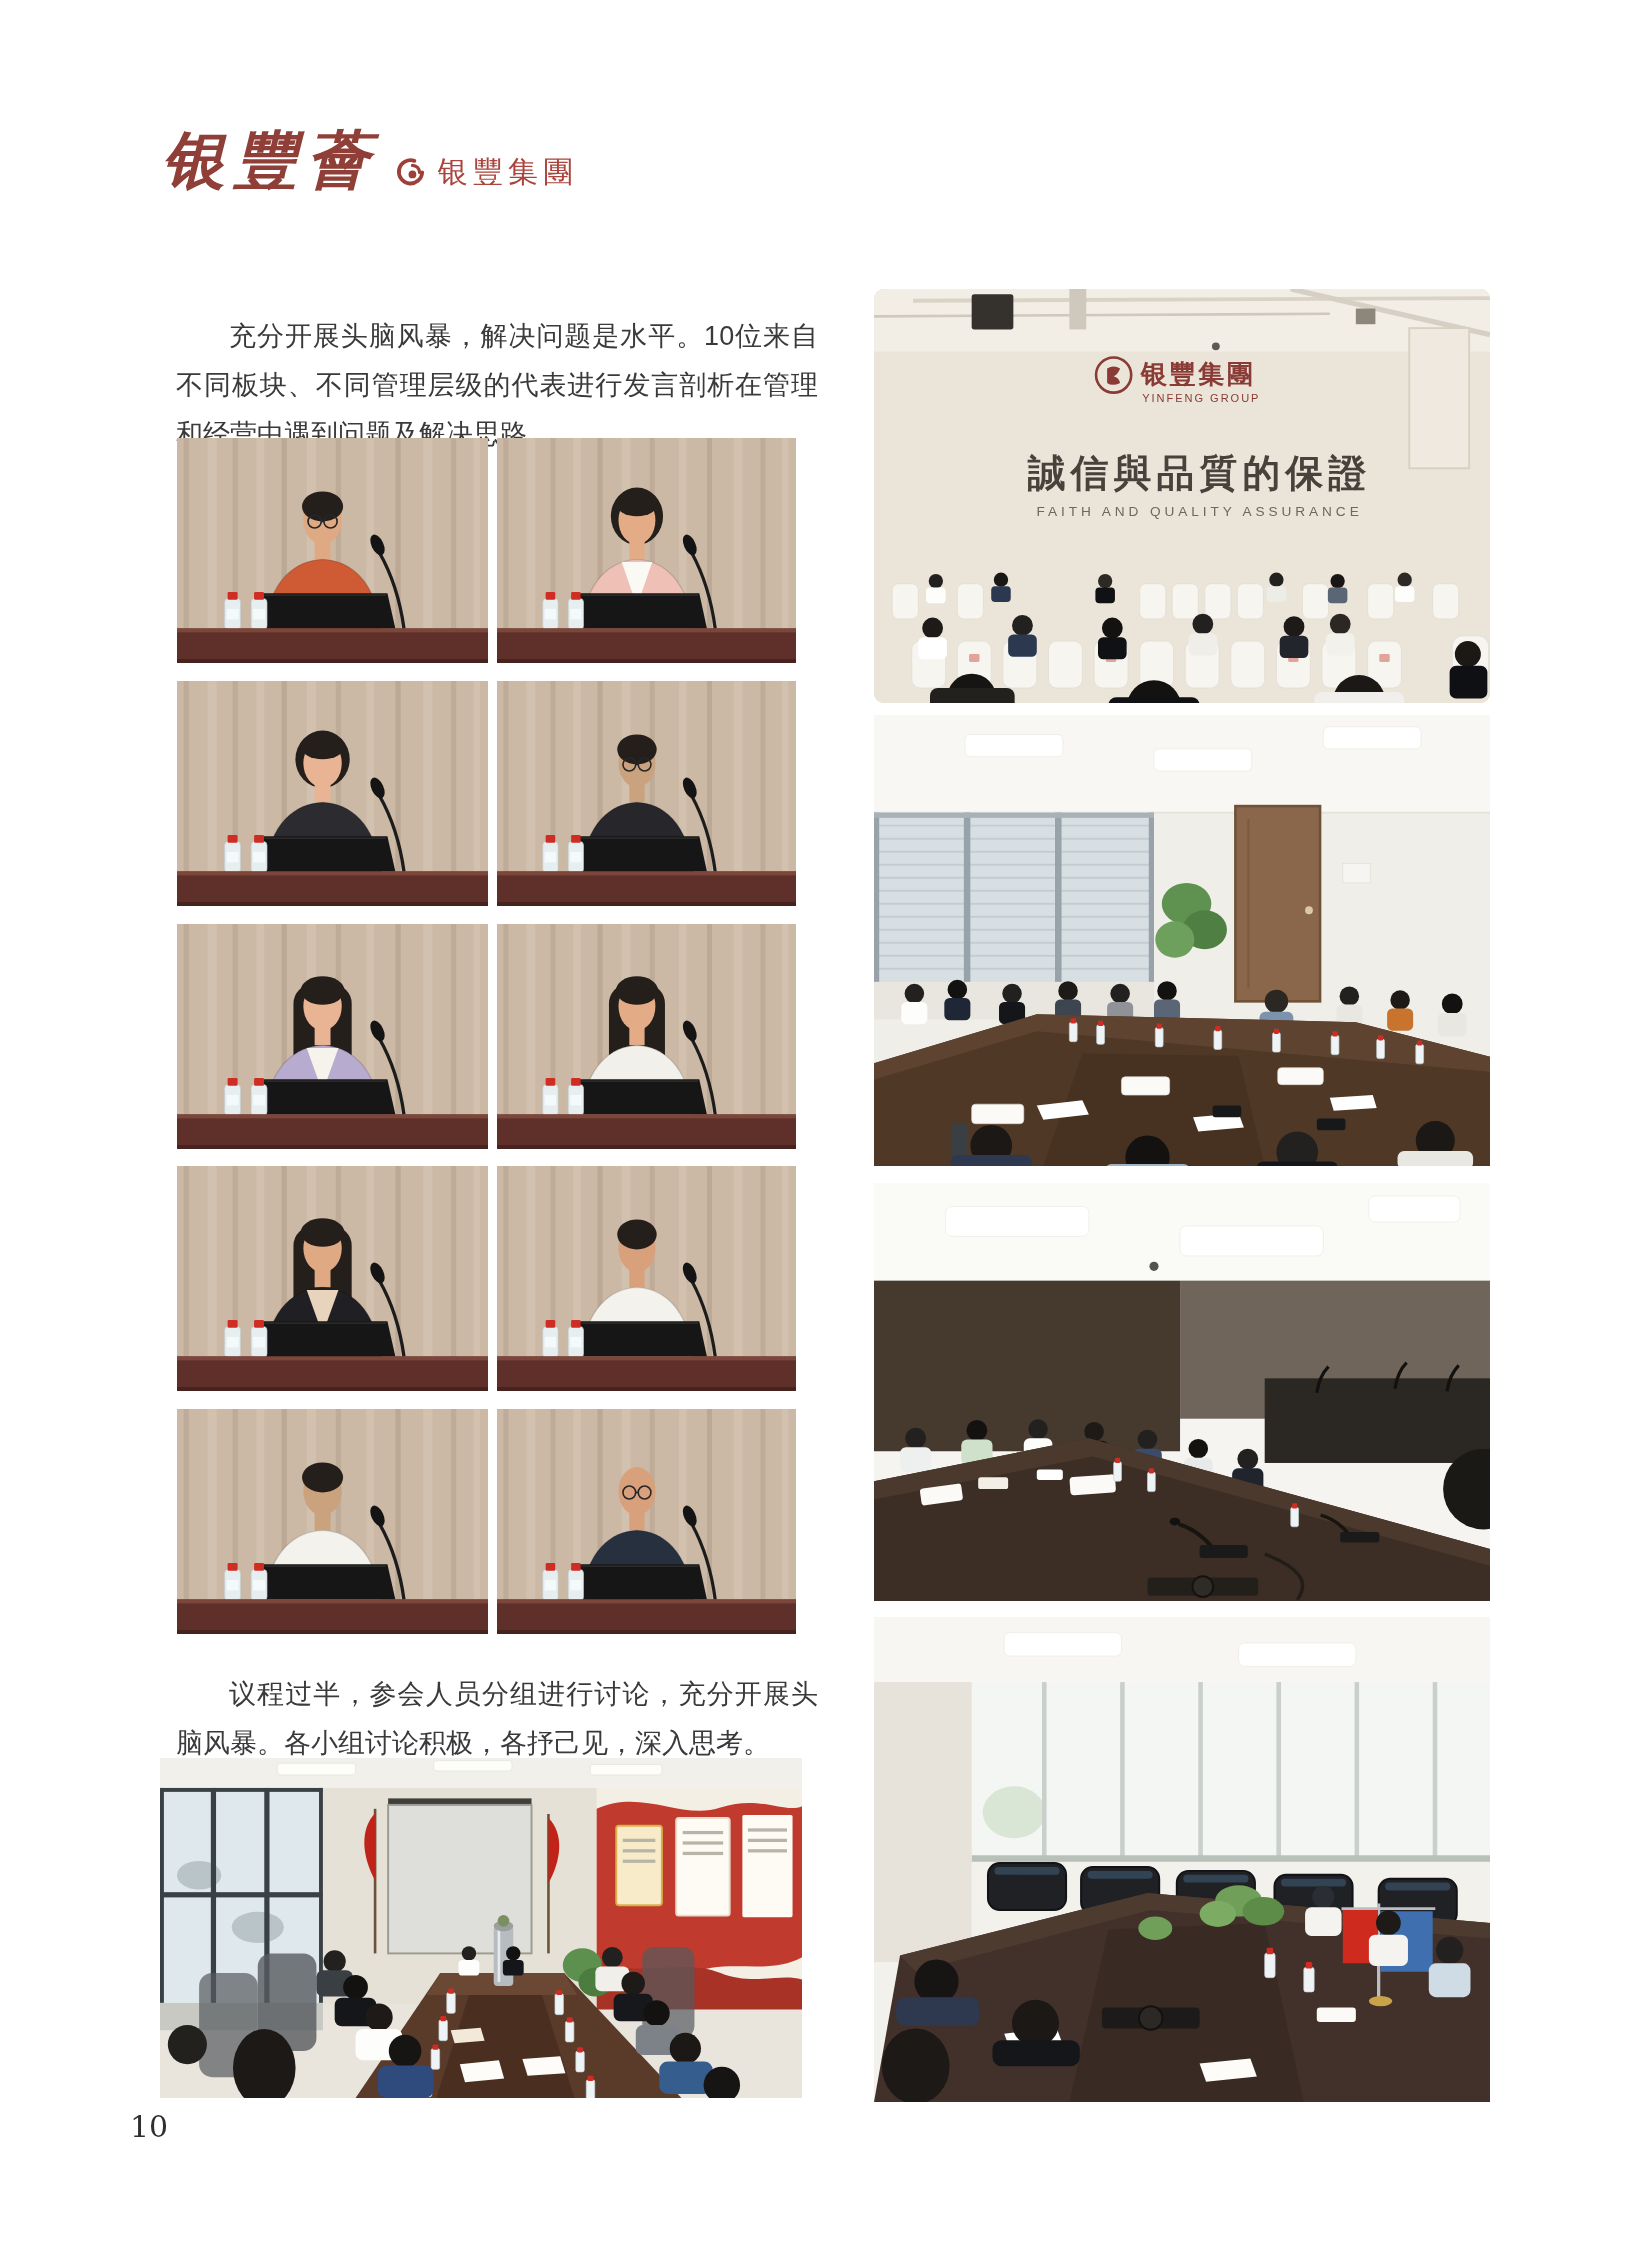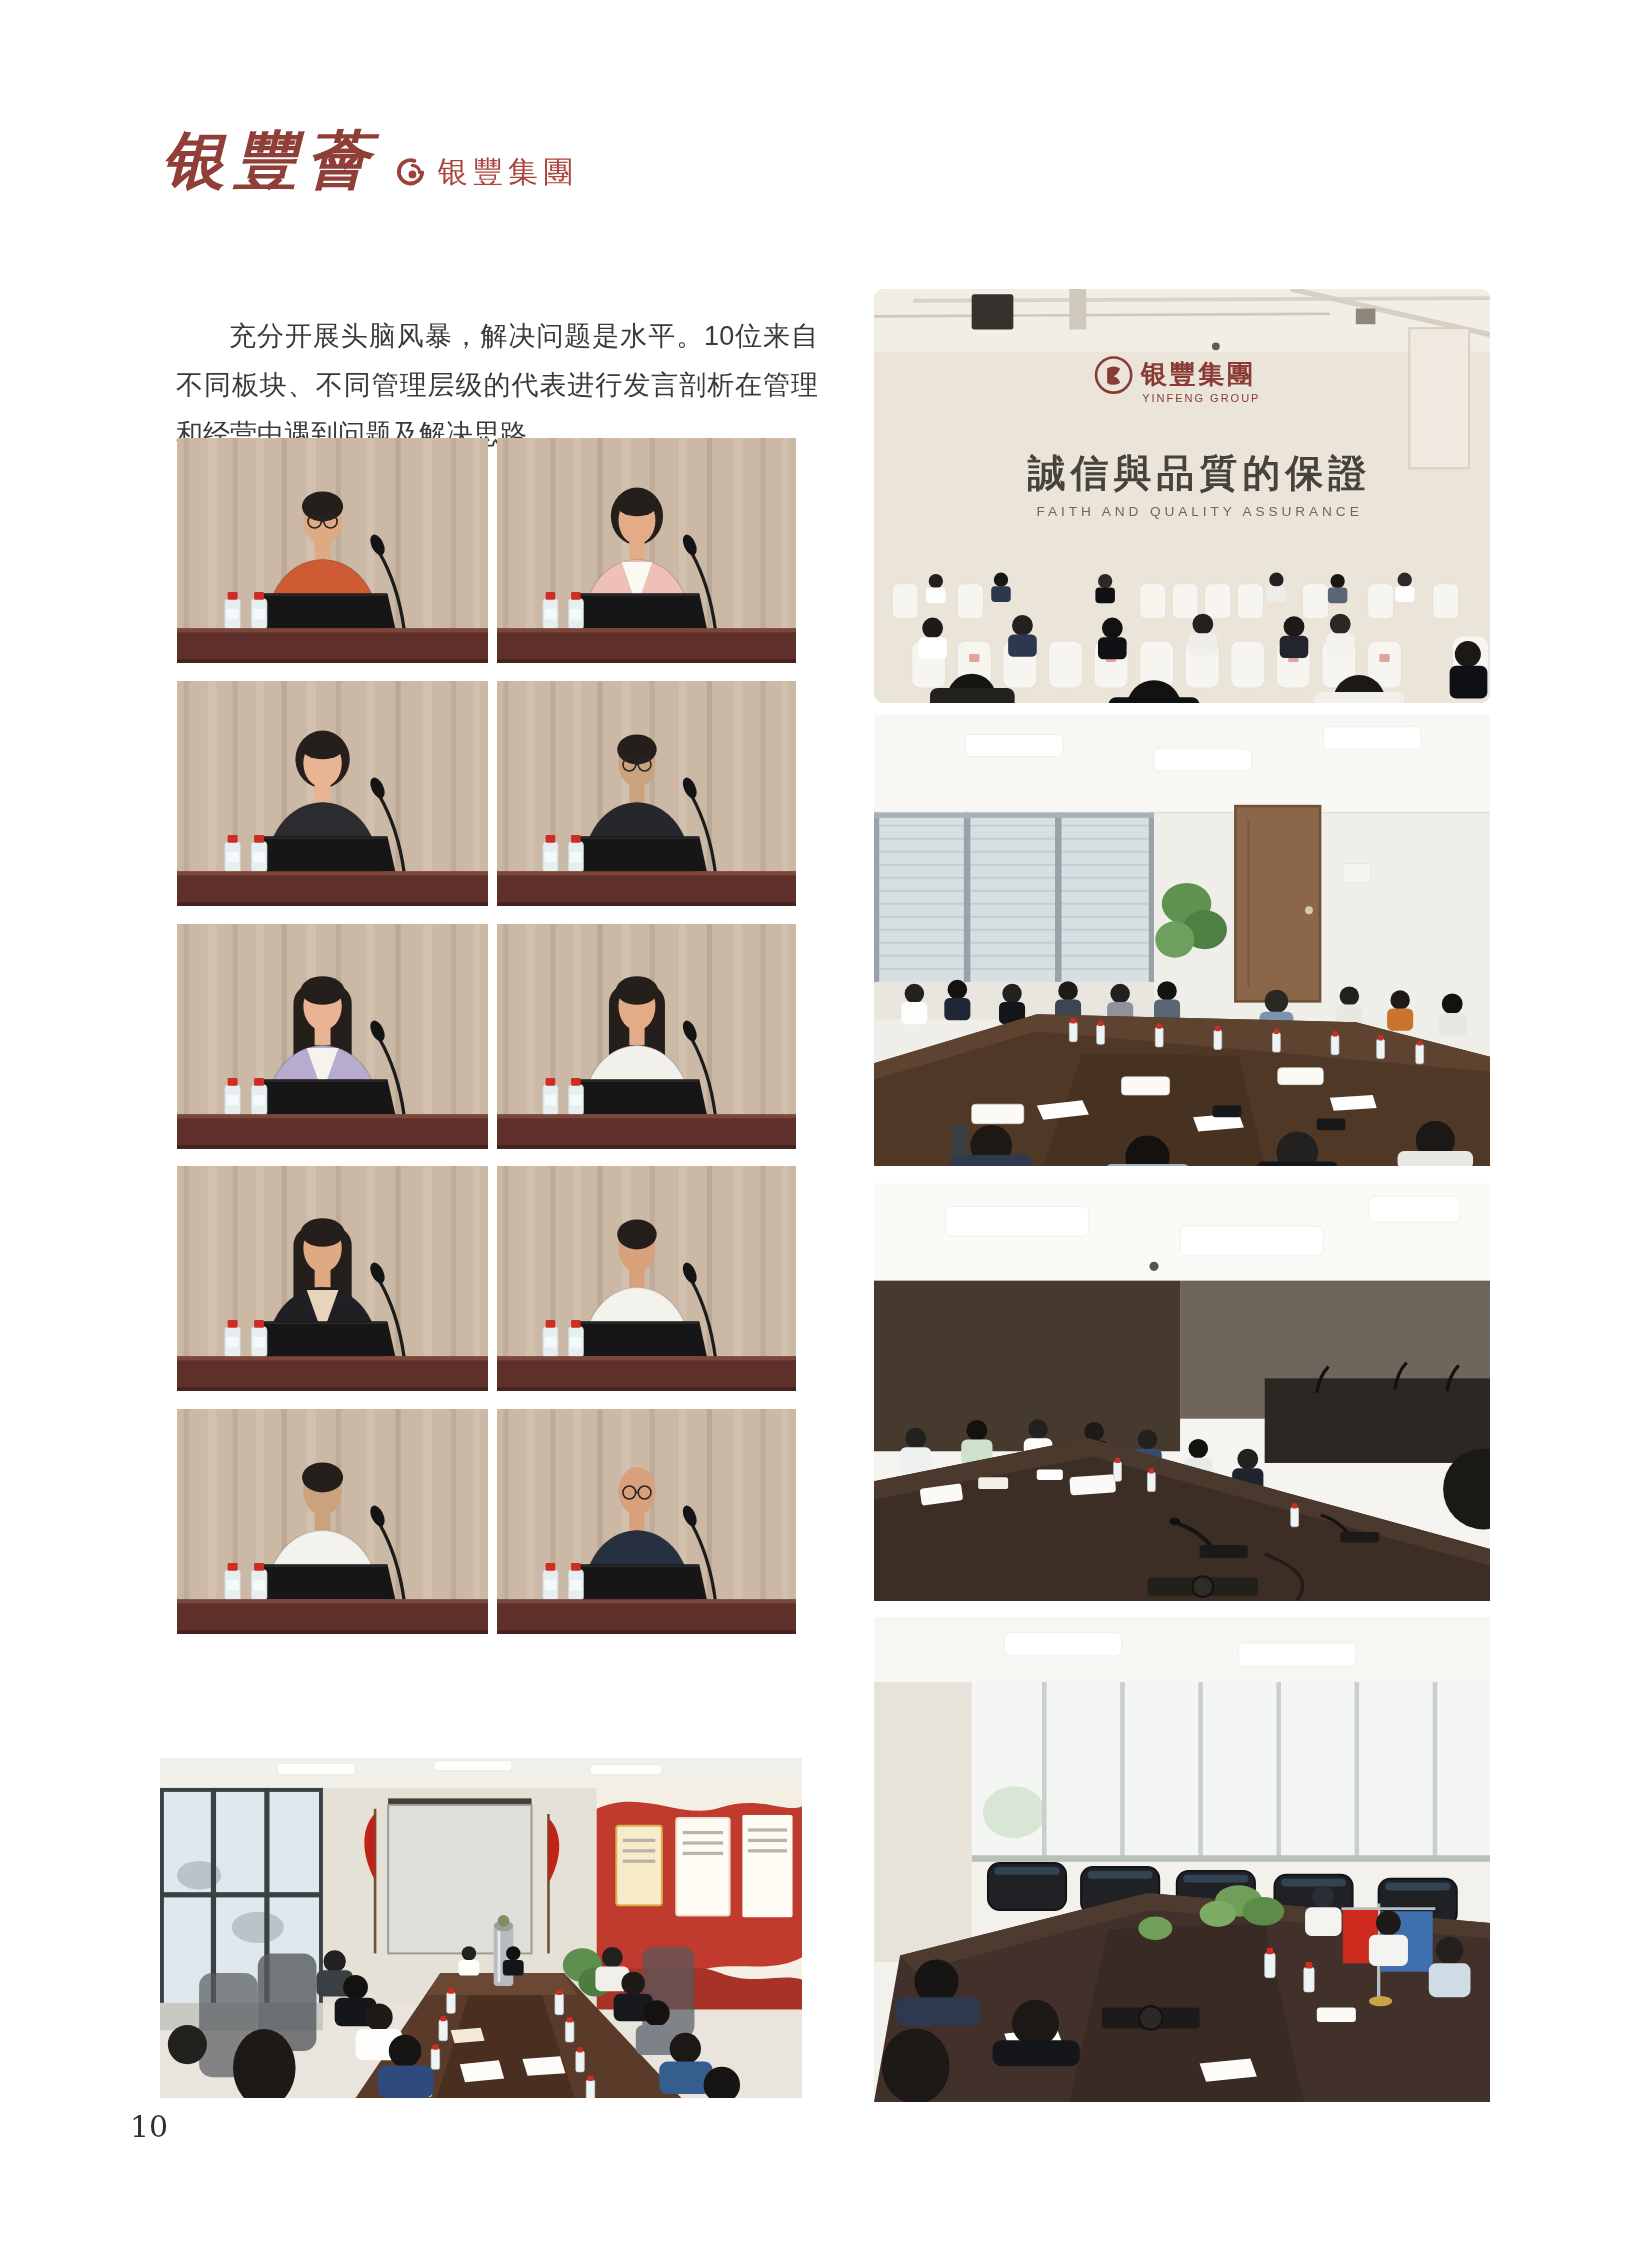--- a/index.html
+++ b/index.html
@@ -44,20 +44,21 @@
     <span class="brand">银豐薈</span>
     <svg class="swirl" viewBox="0 0 48 48">
       <path d="M30 6 A18 18 0 1 0 42 24" fill="none" stroke="#9c4039" stroke-width="6" stroke-linecap="round"></path>
       <circle cx="27" cy="27" r="6" fill="#9c4039"></circle>
       <path d="M27 13 A11 11 0 0 1 38 24" fill="none" stroke="#9c4039" stroke-width="5" stroke-linecap="round"></path>
     </svg>
     <span class="section-label">银豐集團</span>
   </div>
 
   <p class="para" id="para1">充分开展头脑风暴，解决问题是水平。10位来自不同板块、不同管理层级的代表进行发言剖析在管理和经营中遇到问题及解决思路。</p>
+  <p class="para" id="para2">议程过半，参会人员分组进行讨论，充分开展头脑风暴。各小组讨论积极，各抒己见，深入思考。</p>
 
   <div id="speaker-grid">
       <div class="photo" style="left: 177px; top: 438px; width: 311px; height: 225px;">
       <svg viewBox="0 0 470 345" preserveAspectRatio="none">
 
         <g>
           <rect x="0" y="0" width="470" height="345" fill="#cbb8a5"></rect>
           <g opacity="0.6">
             <rect x="10" y="0" width="8" height="345" fill="#b7a390"></rect>
             <rect x="46" y="0" width="14" height="345" fill="#d6c7b5"></rect>

